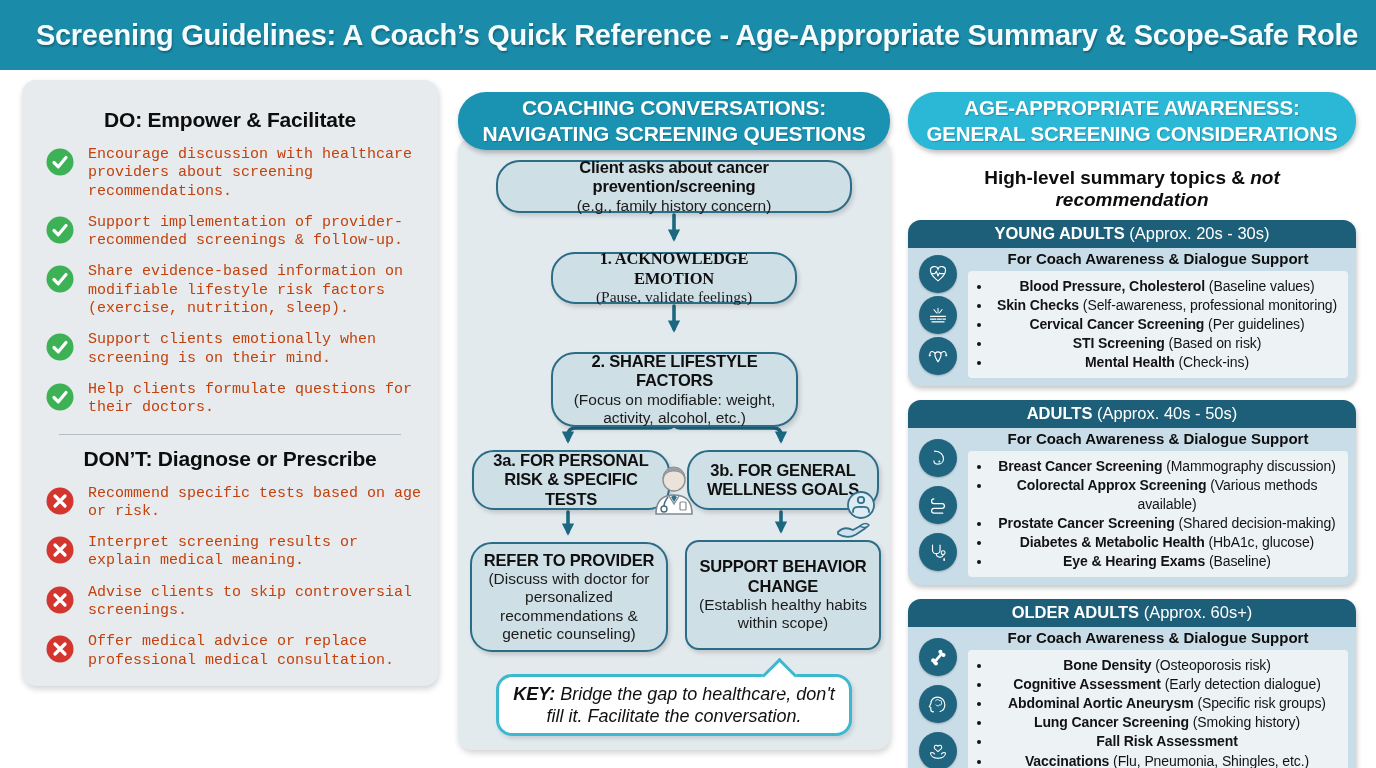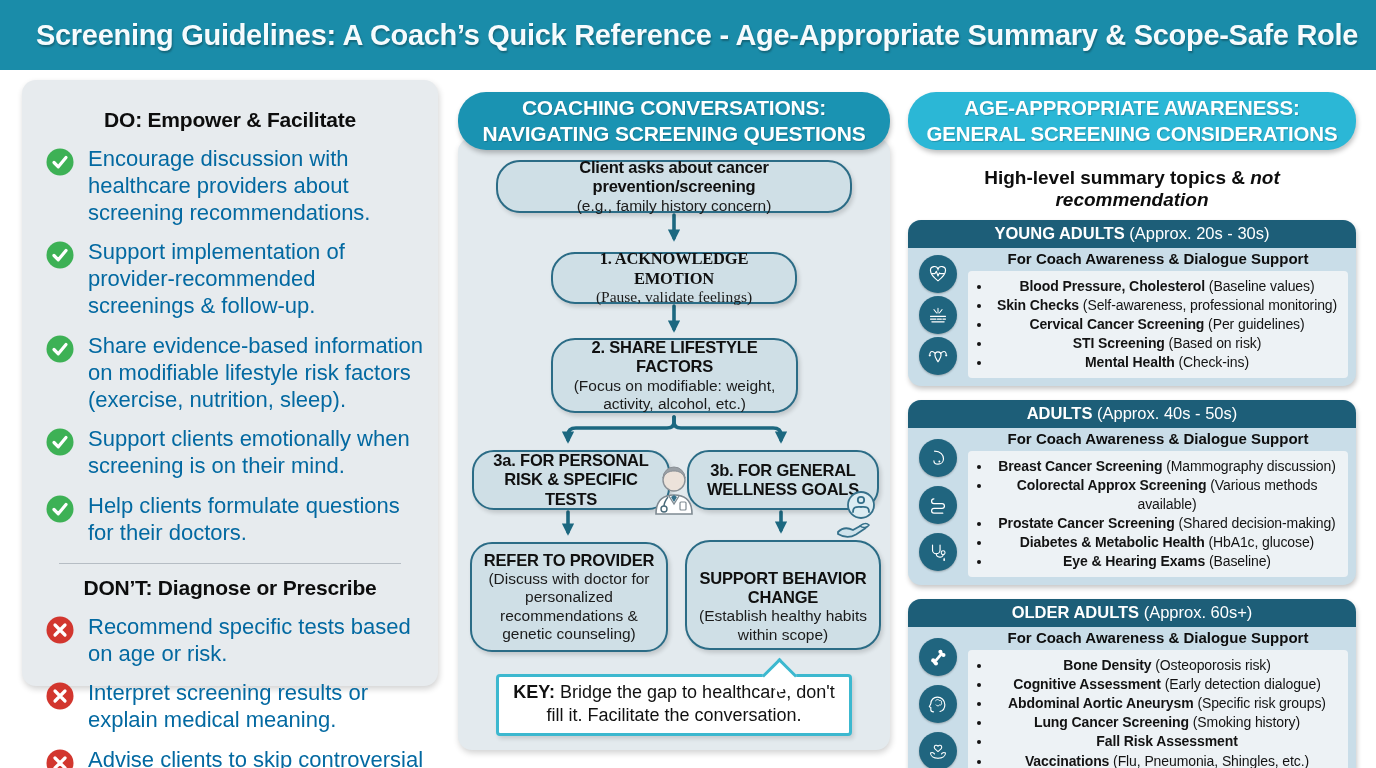--- a/index.html
+++ b/index.html
@@ -28,41 +28,42 @@
   
   #col-left{left:22px;width:416px;}
   #col-left .pill{height:58px;background:#1d5c76;font-size:23px;letter-spacing:-0.2px;}
   .left-body{
     position:relative;z-index:1;margin-top:-12px;background:#e7ebee;border-radius:14px;
     padding:28px 14px 16px 14px;box-shadow:1px 3px 6px rgba(0,0,0,0.18);height:606px;box-sizing:border-box;
   }
   .sec-heading{font-size:21px;font-weight:bold;text-align:center;margin:0 0 14px 0;color:#0d0d0d;letter-spacing:-0.2px;}
   .li-row{display:flex;align-items:flex-start;margin:0 0 13px 10px;}
   .li-row .badge{flex:0 0 28px;height:28px;margin-top:2px;}
-  .li-row .li-text{margin-left:14px;font-size:22px;line-height:1.22;color:#0369a1;}
+  .li-row .li-text{margin-left:14px;font-size:15px;line-height:1.22;color:#c2410c;font-family:Liberation Mono, monospace;}
   .divider{border:none;border-top:1px solid #b6bdc4;width:88%;margin:16px auto 12px auto;}
   
   #col-mid{left:458px;width:432px;}
   #col-mid .pill{height:58px;background:#1a93b2;font-size:21px;line-height:1.22;letter-spacing:-0.2px;}
   .mid-body{
     position:relative;z-index:1;margin-top:-12px;background:#e3eaee;border-radius:14px;
     height:612px;box-shadow:1px 3px 6px rgba(0,0,0,0.18);
   }
   .fbox{
     position:absolute;background:#cfdfe6;border:2.5px solid #2b6c86;border-radius:18px;
     display:flex;flex-direction:column;justify-content:center;text-align:center;
     padding:4px 8px;box-sizing:border-box;box-shadow:2px 3px 4px rgba(0,0,0,0.15);
   }
   .fbox .ft{font-weight:bold;font-size:16.5px;line-height:1.18;color:#101010;letter-spacing:-0.2px;}
   .fbox .fs{font-size:15.5px;line-height:1.18;color:#1b1b1b;}
   .keybox{
     position:absolute;left:38px;top:536px;width:356px;height:62px;background:#ffffff;
-    border:3px solid #3cb8cf;border-radius:4px;display:flex;align-items:flex-start;justify-content:center;
+    border:3px solid #3cb8cf;border-radius:16px;display:flex;align-items:center;justify-content:center;
     text-align:center;padding:4px 12px;box-sizing:border-box;font-size:18px;line-height:1.25;color:#111;
     box-shadow:2px 3px 4px rgba(0,0,0,0.12);
+    font-style:italic;
   }
   .key-pointer{
     position:absolute;width:22px;height:22px;background:#ffffff;border-left:3px solid #3cb8cf;
     border-top:3px solid #3cb8cf;transform:rotate(45deg);top:-14px;left:268px;z-index:2;
   }
   .flow-svg{position:absolute;left:0;top:0;z-index:0;}
   .flow-icon{position:absolute;z-index:4;}
   
   #col-right{left:908px;width:448px;}
   #col-right .pill{height:58px;background:#2bb7d6;font-size:20.5px;line-height:1.25;letter-spacing:-0.2px;}
@@ -192,21 +193,21 @@
     <div class="fbox" style="left:38px;top:22px;width:356px;height:53px;border-radius:24px;">
       <span class="ft" style="font-size:16.5px;">Client asks about cancer prevention/screening</span>
       <span class="fs">(e.g., family history concern)</span>
     </div>
 
     <div class="fbox" style="left:93px;top:114px;width:246px;height:52px;border-radius:24px;font-family:Liberation Serif, serif;">
       <span class="ft">1. ACKNOWLEDGE EMOTION</span>
       <span class="fs">(Pause, validate feelings)</span>
     </div>
 
-    <div class="fbox" style="left:93px;top:200px;width:247px;height:75px;border-radius:24px;">
+    <div class="fbox" style="left:93px;top:214px;width:247px;height:75px;border-radius:24px;">
       <span class="ft">2. SHARE LIFESTYLE FACTORS</span>
       <span class="fs">(Focus on modifiable: weight, activity, alcohol, etc.)</span>
     </div>
 
     <div class="fbox" style="left:14px;top:312px;width:198px;height:60px;border-radius:22px;">
       <span class="ft">3a. FOR PERSONAL RISK &amp; SPECIFIC TESTS</span>
     </div>
     <div class="fbox" style="left:229px;top:312px;width:192px;height:60px;border-radius:22px;">
       <span class="ft">3b. FOR GENERAL WELLNESS GOALS</span>
     </div>
@@ -227,21 +228,21 @@
       <circle cx="31" cy="12" r="3.2" fill="none" stroke="#35708a" stroke-width="1.8"></circle>
       <path d="M23 24 c0 -6 4 -5 8 -5 c4 0 8 -1 8 5" fill="none" stroke="#35708a" stroke-width="1.8" stroke-linecap="round"></path>
       <path d="M8 44 c5 -5 11 -4 15 -2 l9 -5 c4 -2 6 1 3 3.5 l-9 6 c-6 3.5 -13 2.5 -18 -0.5 z" fill="#cfe3ec" stroke="#35708a" stroke-width="1.8" stroke-linejoin="round"></path>
       <path d="M30 38 c3 -3 7 -3 9 -1 c-2 3 -6 3.5 -9 1 z" fill="#dcecf2" stroke="#35708a" stroke-width="1.5"></path>
     </svg>
 
     <div class="fbox" style="left:12px;top:404px;width:198px;height:110px;border-radius:22px;">
       <span class="ft">REFER TO PROVIDER</span>
       <span class="fs">(Discuss with doctor for personalized recommendations &amp; genetic counseling)</span>
     </div>
-    <div class="fbox" style="left:227px;top:402px;width:196px;height:110px;border-radius:25px;justify-content:flex-end;">
+    <div class="fbox" style="left:227px;top:402px;width:196px;height:110px;border-radius:14px;">
       <span class="ft">SUPPORT BEHAVIOR CHANGE</span>
       <span class="fs">(Establish healthy habits within scope)</span>
     </div>
 
     <div class="keybox">
       <div class="key-pointer"></div>
       <div><b>KEY:</b><span> Bridge the gap to healthcare, don't fill it. Facilitate the conversation.</span></div>
     </div>
   </div>
 </div>

